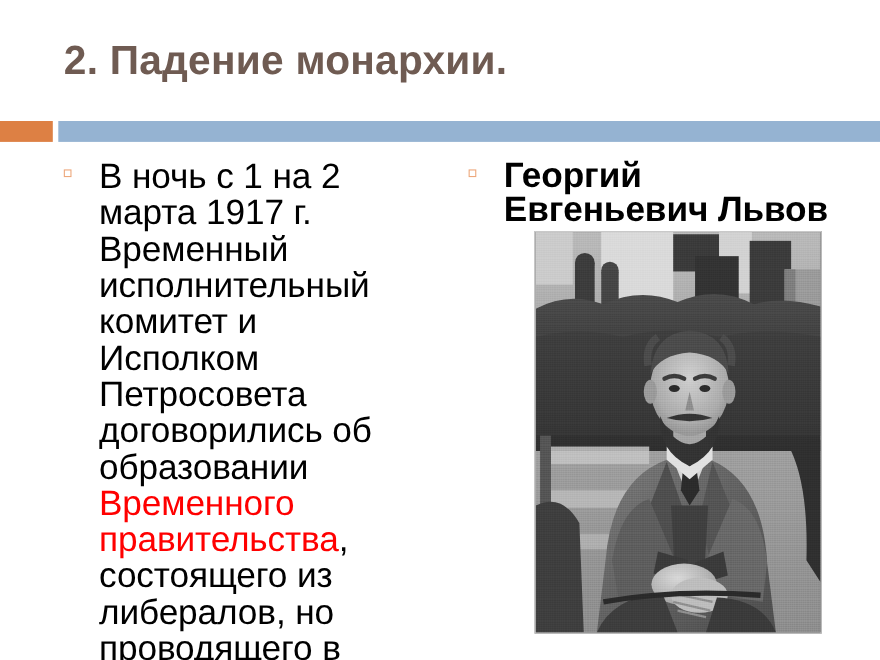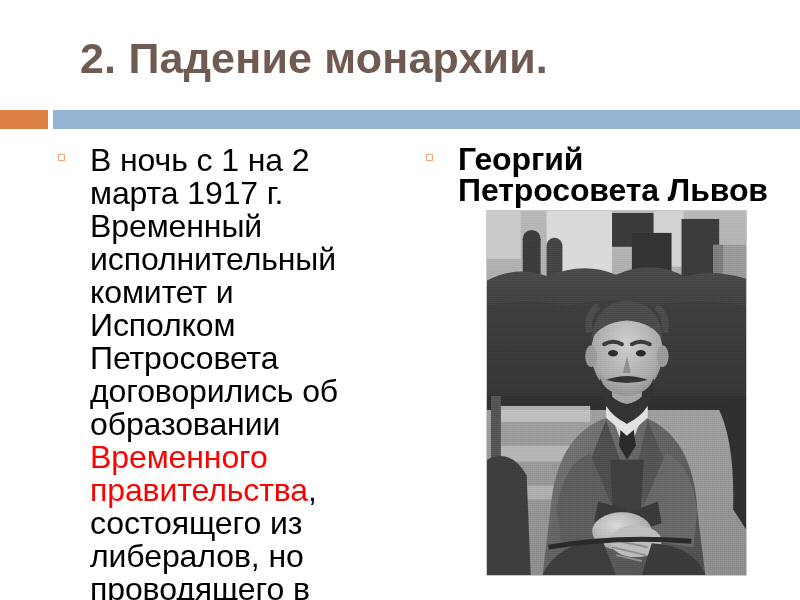--- a/index.html
+++ b/index.html
@@ -23,27 +23,26 @@
     height: 600px;
     background: #ffffff;
   }
 
   
   .slide-title {
     position: absolute;
     left: 58px;
     top: 34px;
     width: 700px;
-    font-size: 43px;
+    font-size: 37px;
     font-weight: bold;
     color: #6f5b52;
     letter-spacing: 0.2px;
     line-height: 1.15;
     white-space: nowrap;
-    margin-left: 22px;
   }
 
   
   .divider {
     position: absolute;
     left: 0;
     top: 110px;
     width: 800px;
     height: 19px;
   }
@@ -164,21 +163,21 @@
     <div class="col-left">
       <div class="bullet-row">
         <span class="bullet-marker"></span>
         <div class="bullet-text"><span>В ночь с 1 на 2 марта 1917 г. Временный исполнительный комитет и Исполком Петросовета договорились об образовании </span><span class="hl-red">Временного правительства</span><span>, состоящего из либералов, но проводящего в жизнь программу, одобренную Петроградским Советом.</span></div>
       </div>
     </div>
 
     <div class="col-right">
       <div class="bullet-row">
         <span class="bullet-marker"></span>
-        <div class="bullet-text bold">Георгий Петросовета Львов</div>
+        <div class="bullet-text bold">Георгий Евгеньевич Львов</div>
       </div>
     </div>
 
   </div>
 
   <div class="photo-frame">
     <svg class="photo-inner" viewBox="0 0 261 366" preserveAspectRatio="none">
       <defs>
         <linearGradient id="bgWall" x1="0" y1="0" x2="0" y2="1">
           <stop offset="0%" stop-color="#b9b9b9"></stop>

